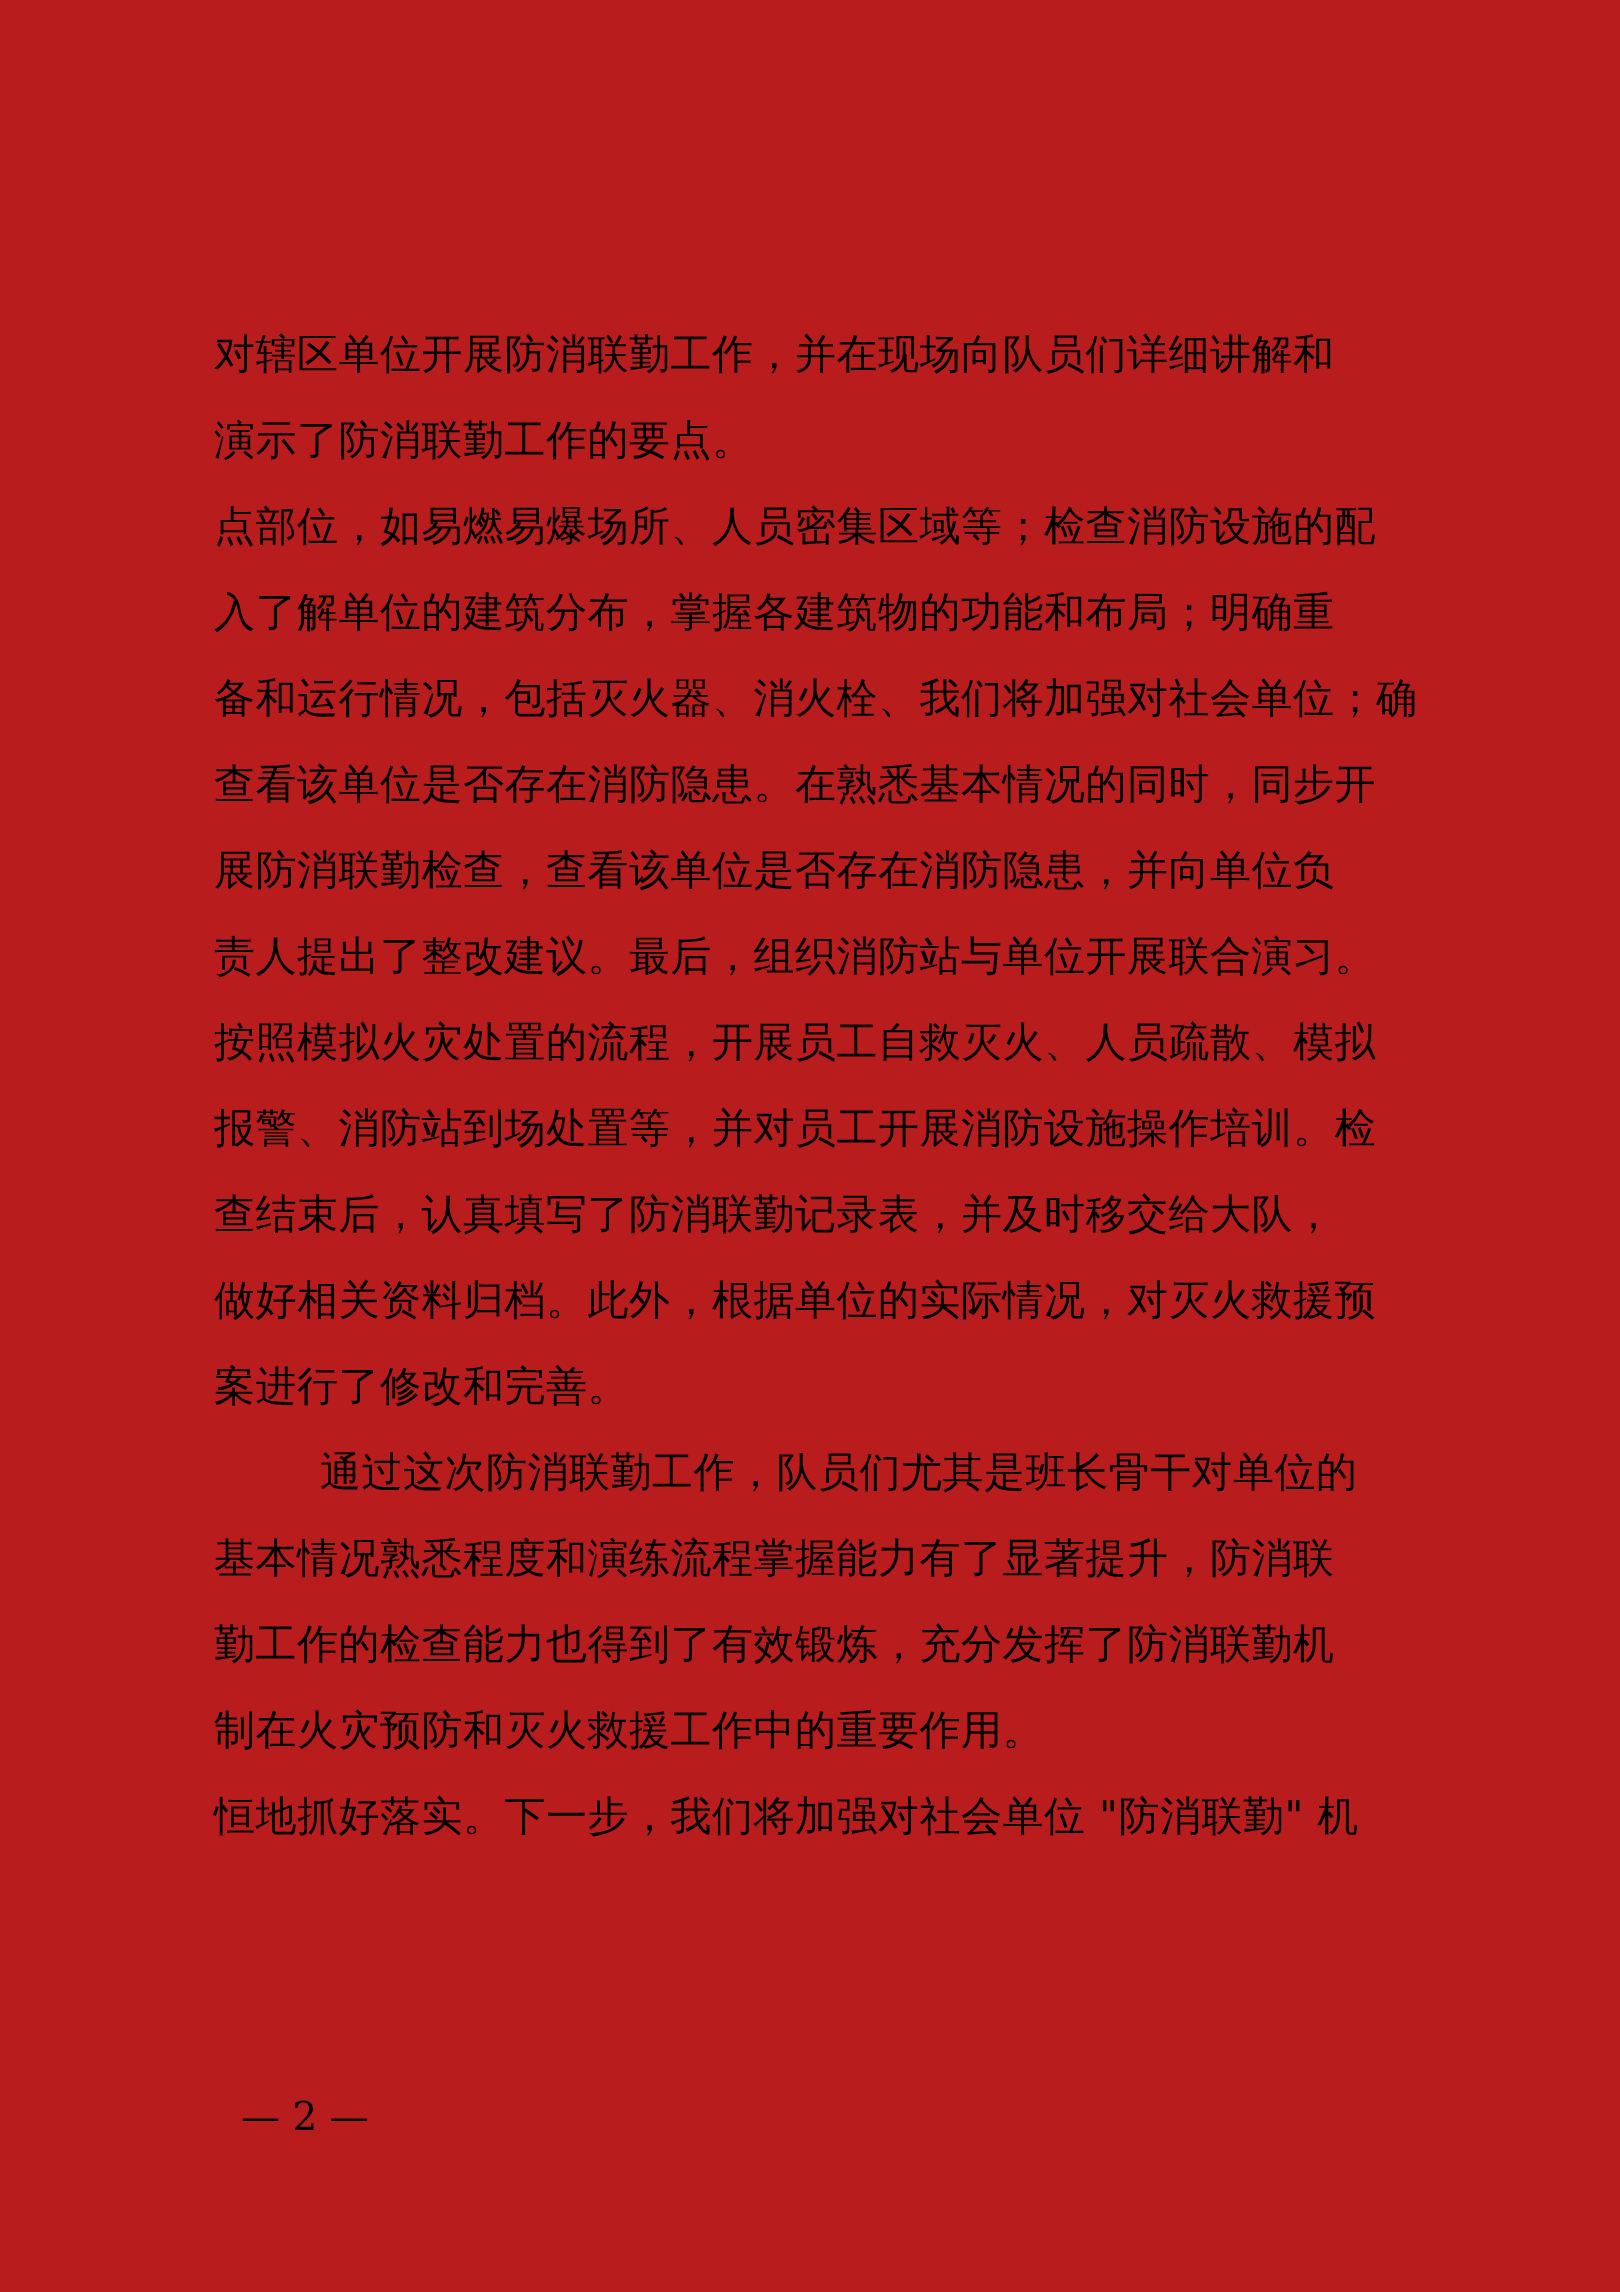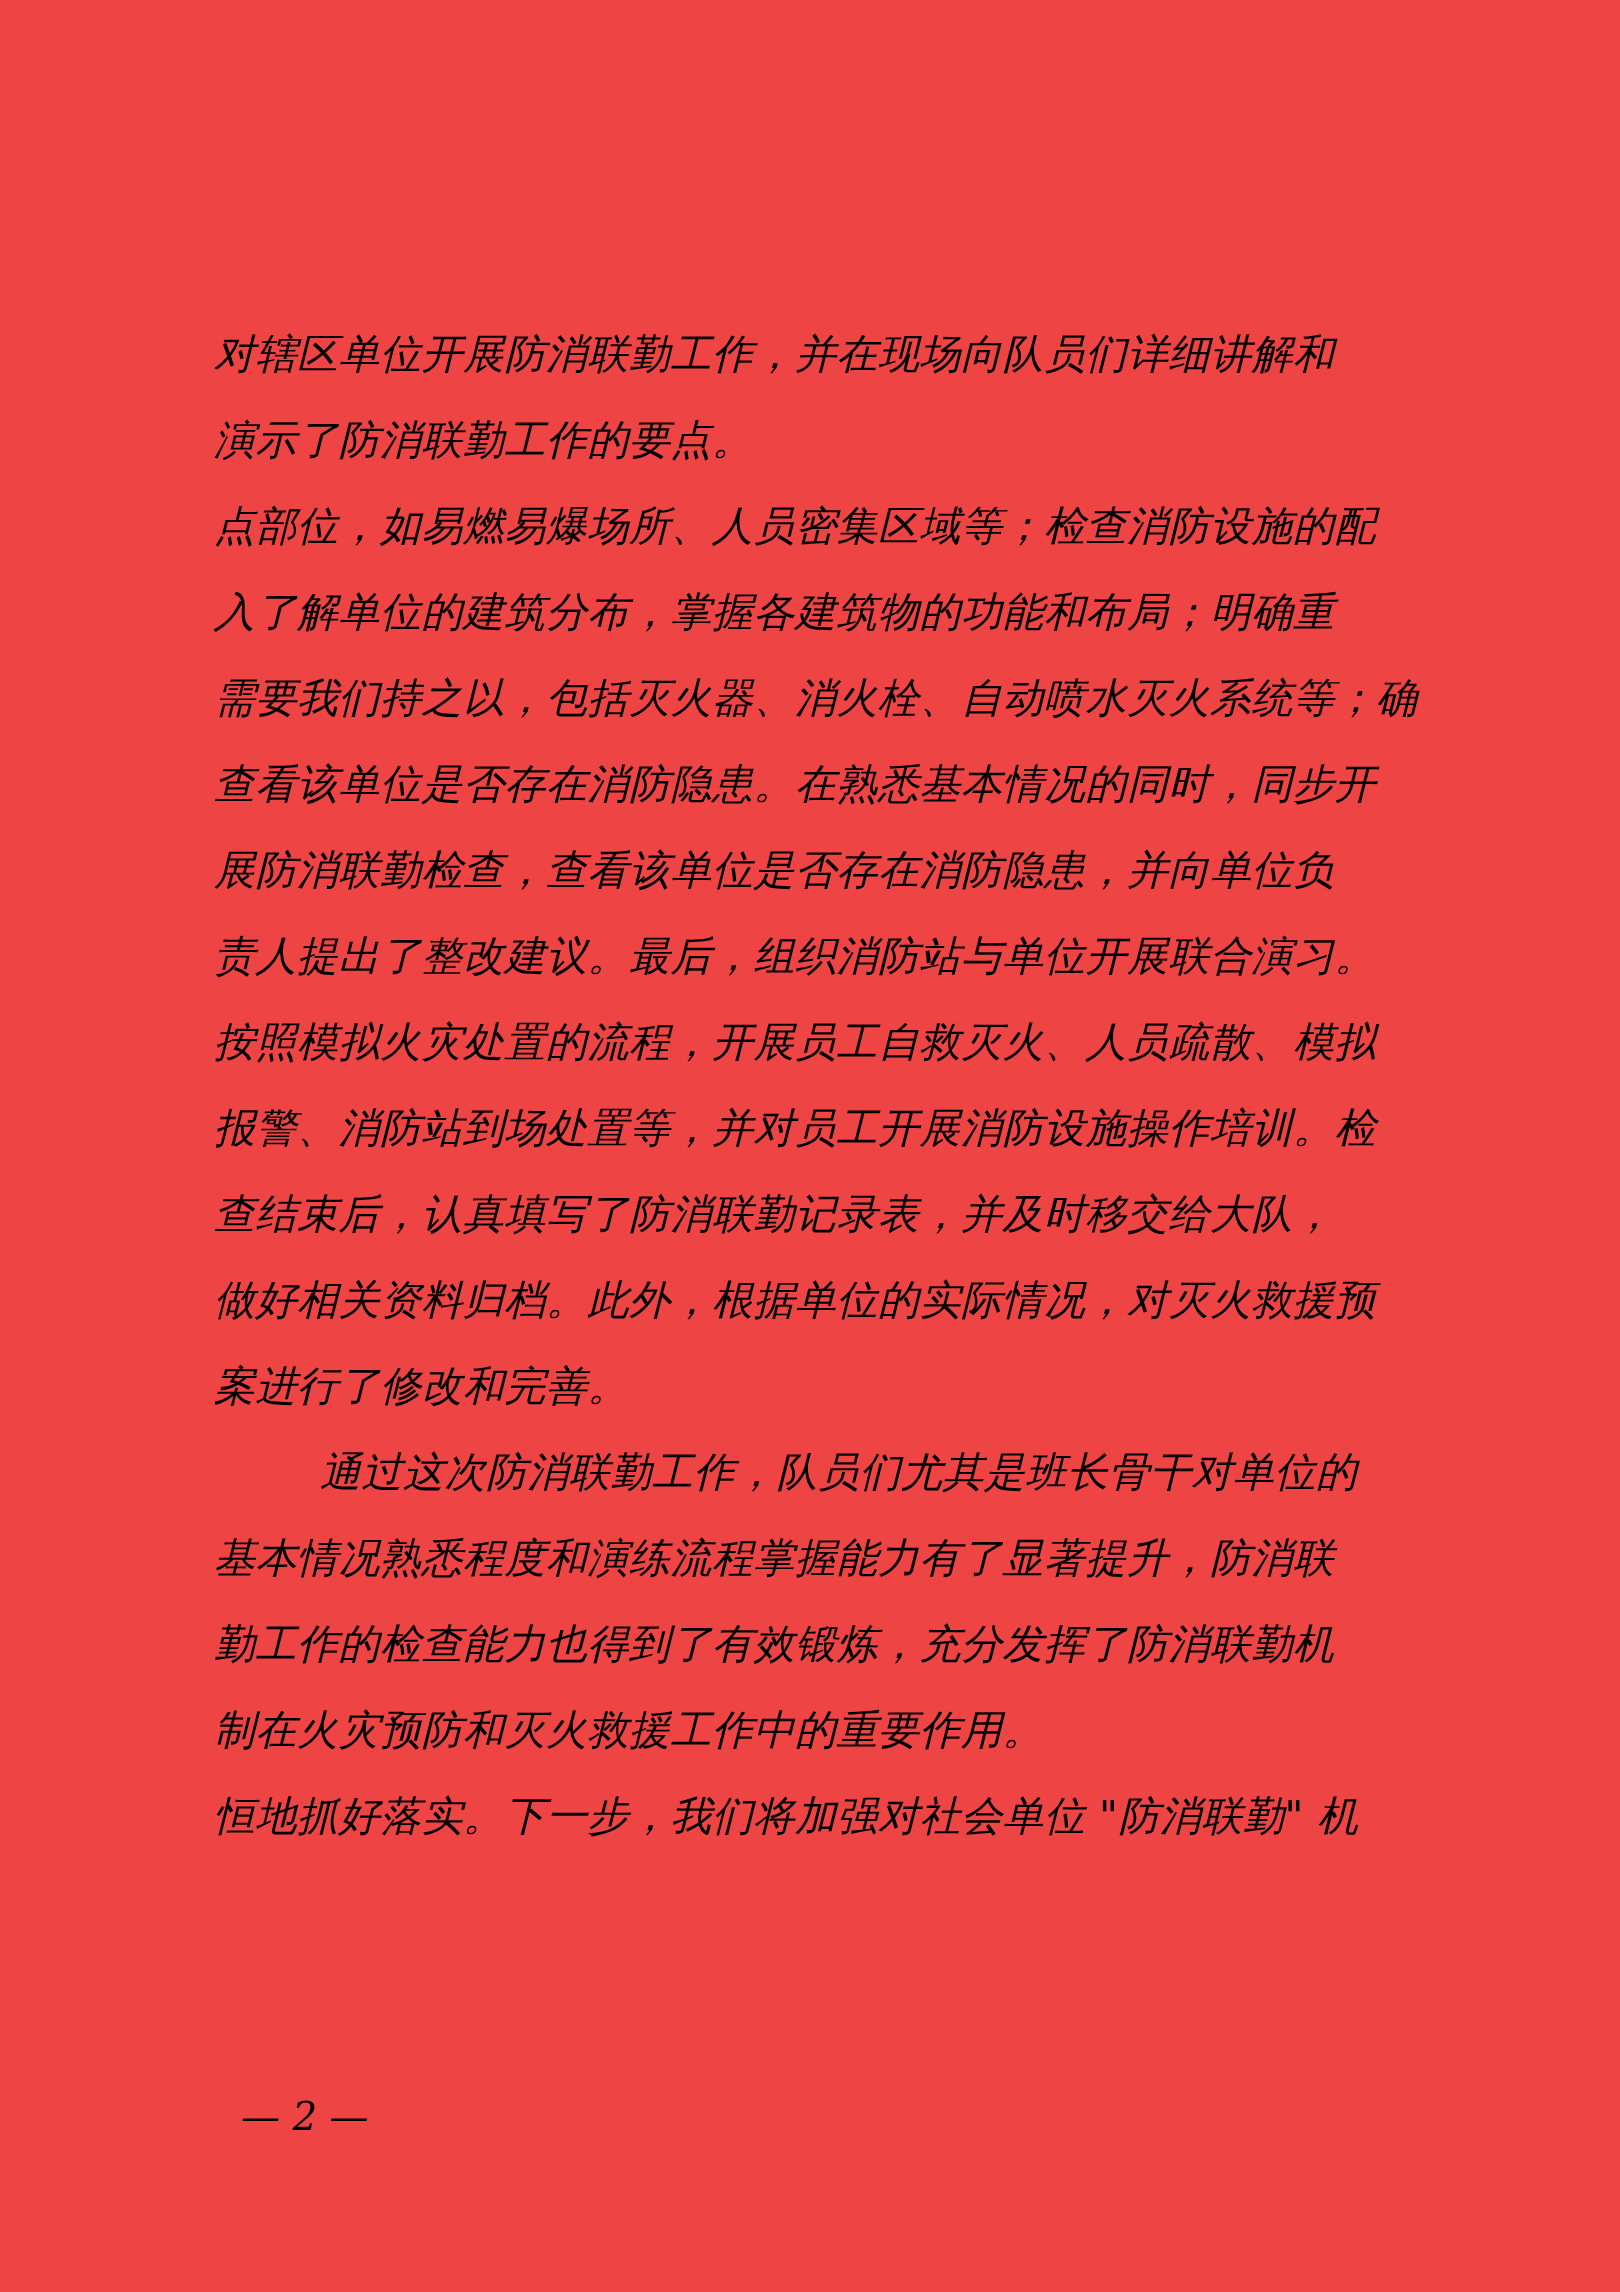--- a/index.html
+++ b/index.html
@@ -13,22 +13,21 @@
     position: relative;
     overflow: hidden;
     font-family: "DejaVu Sans", "Liberation Sans", sans-serif;
     color: #000000;
   }
   .page {
     position: absolute;
     left: 0; top: 0;
     width: 1620px;
     height: 2293px;
-    background: #ef4444;
-    font-style: italic;
+    background: #b91c1c;
   }
   .body-text {
     position: absolute;
     left: 214px;
     top: 311px;
     width: 1235px;
   }
   .line {
     height: 86px;
     line-height: 86px;
@@ -53,21 +52,21 @@
 <body>
 
 <div class="page">
   <div class="body-text">
 
     <div class="line">对辖区单位开展防消联勤工作，并在现场向队员们详细讲解和</div>
     <div class="line">演示了防消联勤工作的要点。</div>
 
     <div class="line">点部位，如易燃易爆场所、人员密集区域等；检查消防设施的配</div>
     <div class="line">入了解单位的建筑分布，掌握各建筑物的功能和布局；明确重</div>
-    <div class="line">需要我们持之以，包括灭火器、消火栓、自动喷水灭火系统等；确</div>
+    <div class="line">备和运行情况，包括灭火器、消火栓、我们将加强对社会单位；确</div>
     <div class="line">查看该单位是否存在消防隐患。在熟悉基本情况的同时，同步开</div>
     <div class="line">展防消联勤检查，查看该单位是否存在消防隐患，并向单位负</div>
     <div class="line">责人提出了整改建议。最后，组织消防站与单位开展联合演习。</div>
     <div class="line">按照模拟火灾处置的流程，开展员工自救灭火、人员疏散、模拟</div>
     <div class="line">报警、消防站到场处置等，并对员工开展消防设施操作培训。检</div>
     <div class="line">查结束后，认真填写了防消联勤记录表，并及时移交给大队，</div>
     <div class="line">做好相关资料归档。此外，根据单位的实际情况，对灭火救援预</div>
     <div class="line">案进行了修改和完善。</div>
 
     <div class="line indent">通过这次防消联勤工作，队员们尤其是班长骨干对单位的</div>

